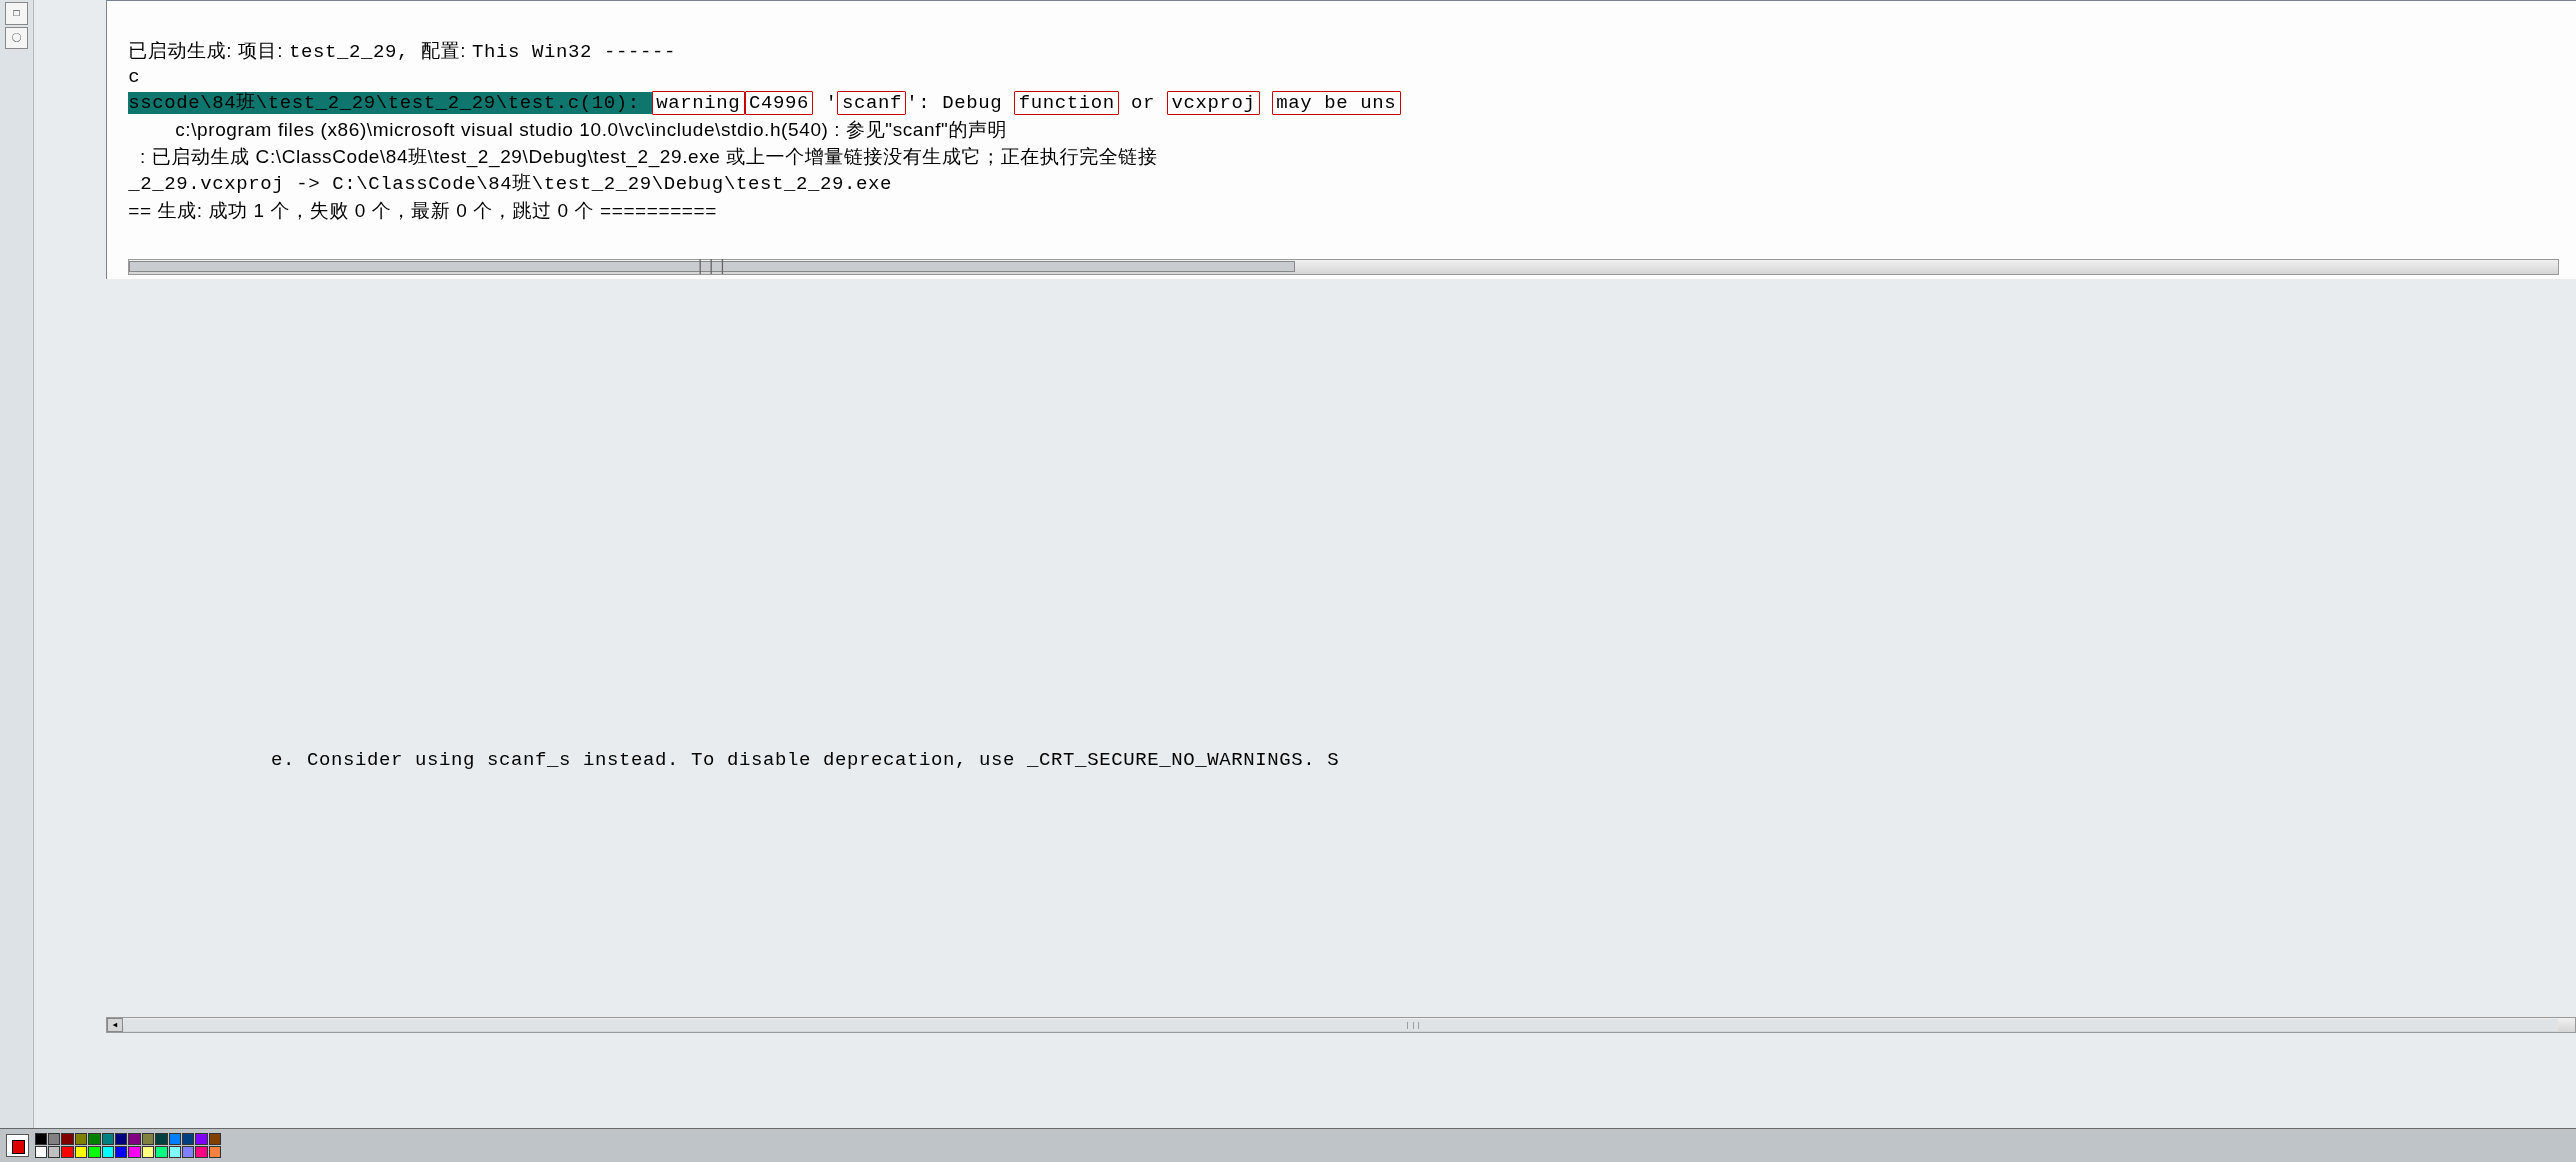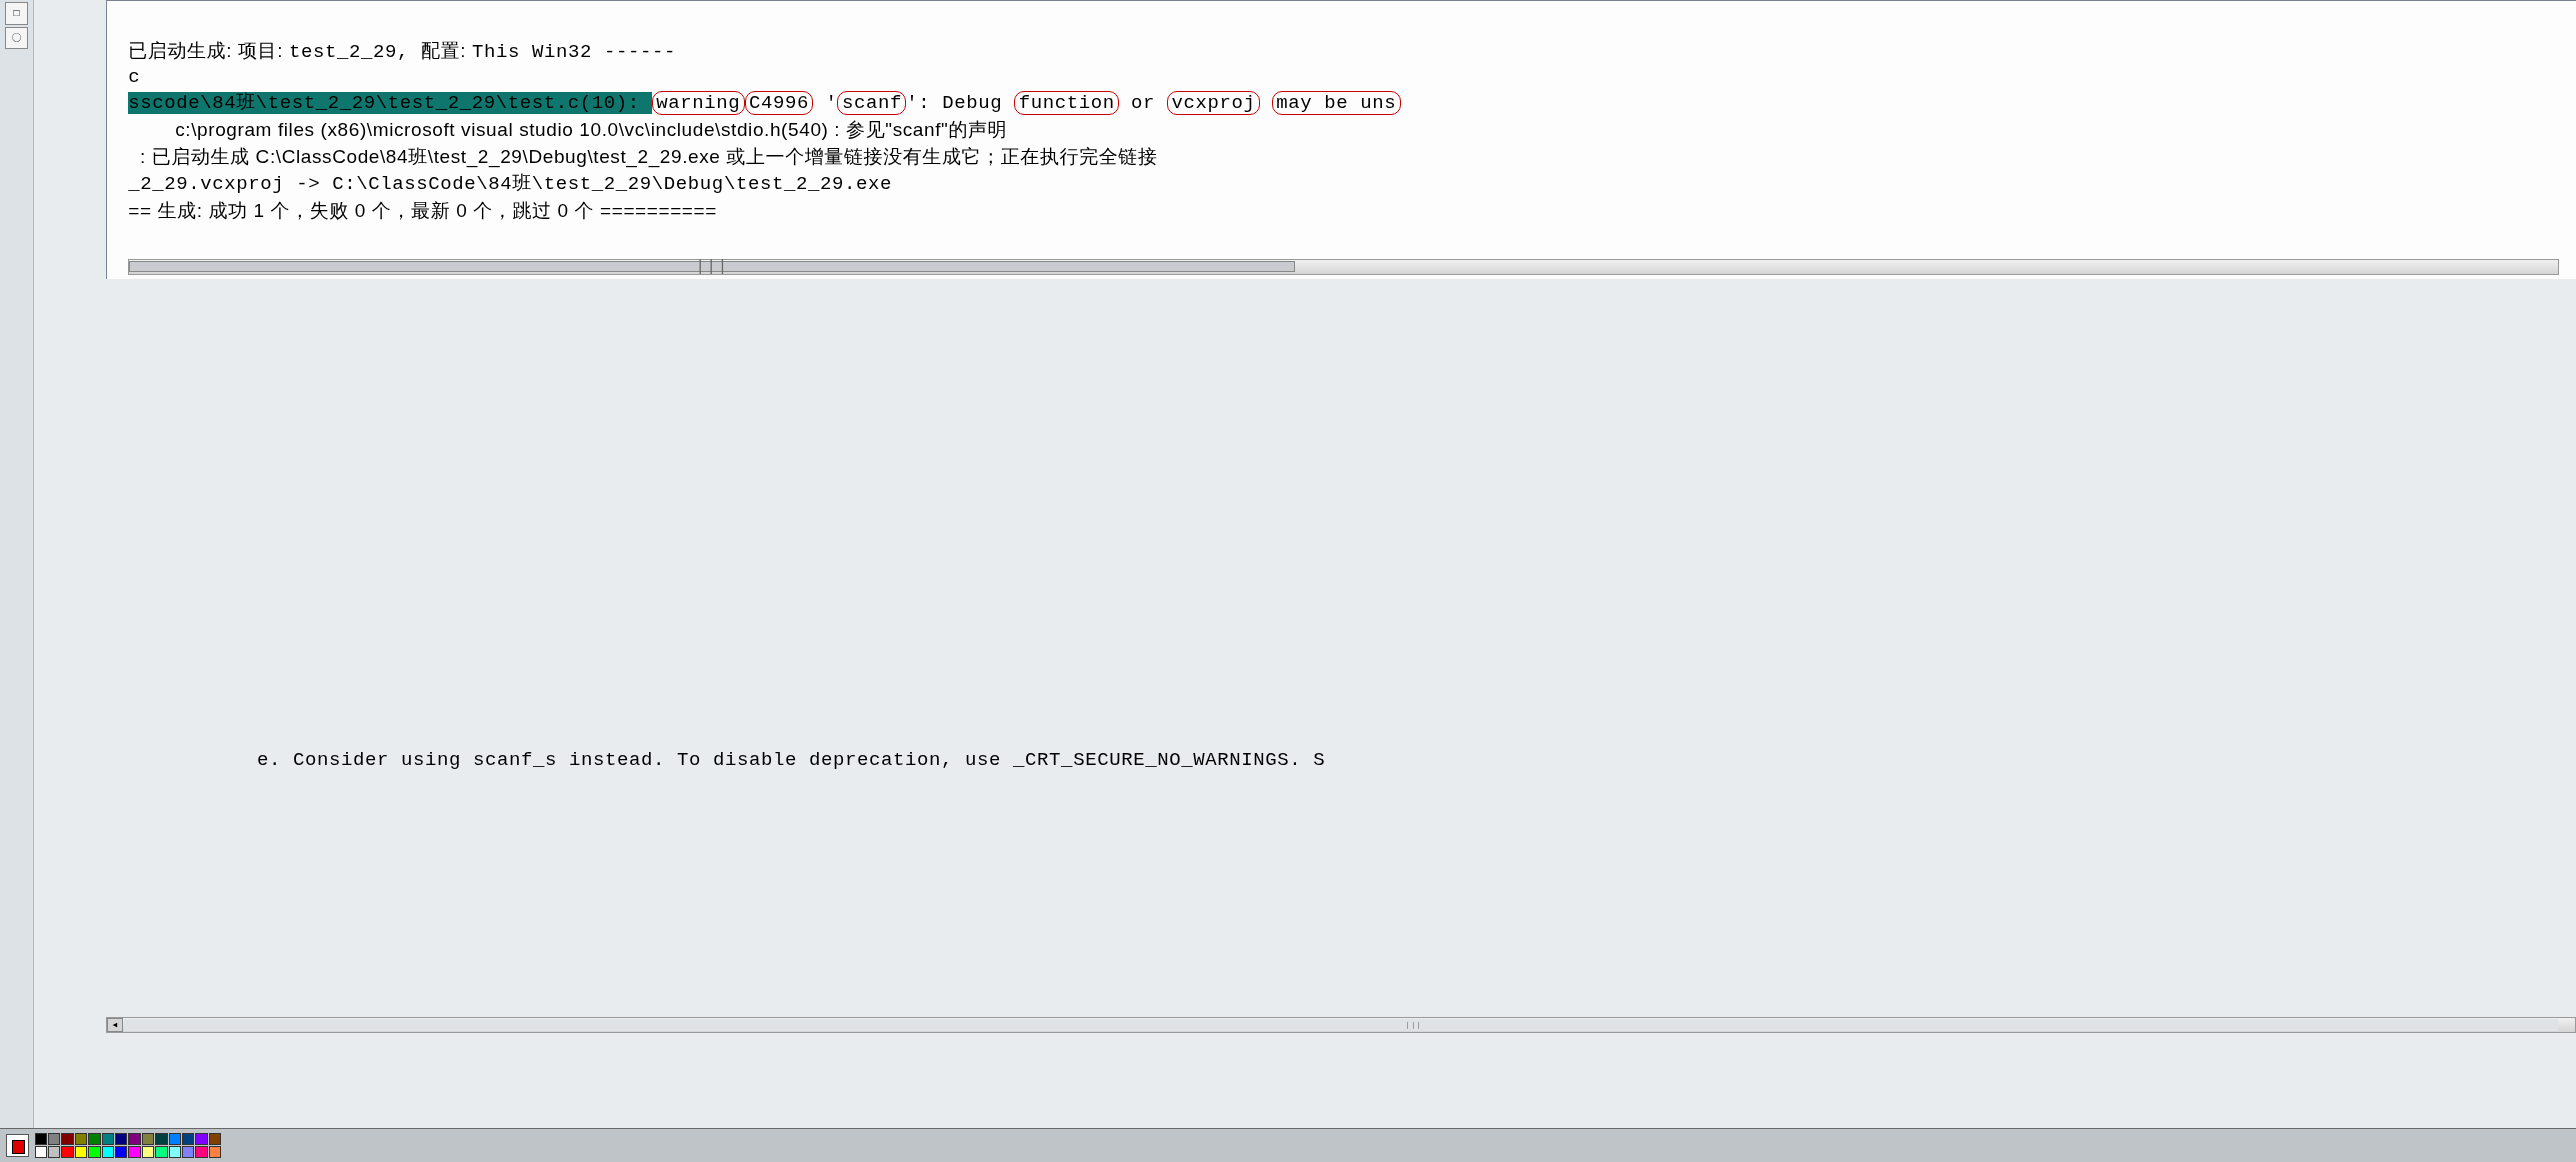--- a/index.html
+++ b/index.html
@@ -55,21 +55,21 @@
     white-space: pre;
     line-height: 1.35;
     padding: 11.2px 0 3.4px 11.2px;
     font-size: 19px;
     letter-spacing: 0.6px;
   }
   .cjk { font-family: Liberation Sans, sans-serif; }
   .hilite { background: #0f766e; }
   .boxed-red {
     border: 1.1px solid #c80000;
-    border-radius: 10px;
+    border-radius: 1px;
     padding: 0 3.4px;
   }
   .hscroll {
     height: 15.7px;
     background: linear-gradient(#f0f0f0,#d5d5d5);
     border: 0.6px solid #999;
     position: relative;
     margin: 4.5px 17px 4.5px 11.2px;
   }
   .hscroll .thumb {
@@ -81,21 +81,21 @@
   }
   .hscroll .grip {
     position: absolute;
     left: 50%; top: 50%;
     transform: translate(-50%,-50%);
     letter-spacing: 1.7px;
     color: #666;
   }
   .extra-line {
     position: absolute;
-    left: 257px;
+    left: 271px;
     top: 749px;
     font-size: 19px;
     white-space: nowrap;
     letter-spacing: 0.6px;
   }
   .bottom-area {
     position: absolute;
     left: 106px; right: 0;
     top: 1017px;
   }

